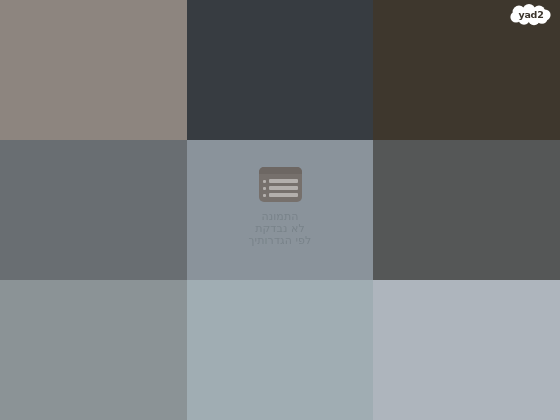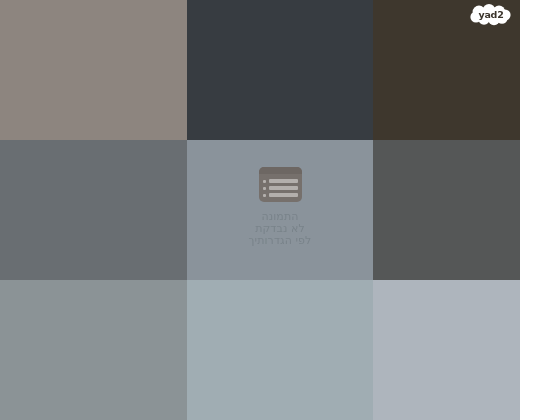--- a/index.html
+++ b/index.html
@@ -6,21 +6,21 @@
   html, body {
     margin: 0;
     padding: 0;
     background: #ffffff;
   }
   body {
     font-family: "Liberation Sans", "DejaVu Sans", sans-serif;
   }
   #stage {
     position: relative;
-    width: 520px;
+    width: 560px;
     height: 420px;
     overflow: hidden;
   }
   
   #mosaic {
     position: absolute;
     inset: 0;
     display: grid;
     grid-template-columns: 187px 186px 187px;
     grid-template-rows: 140px 140px 140px;

